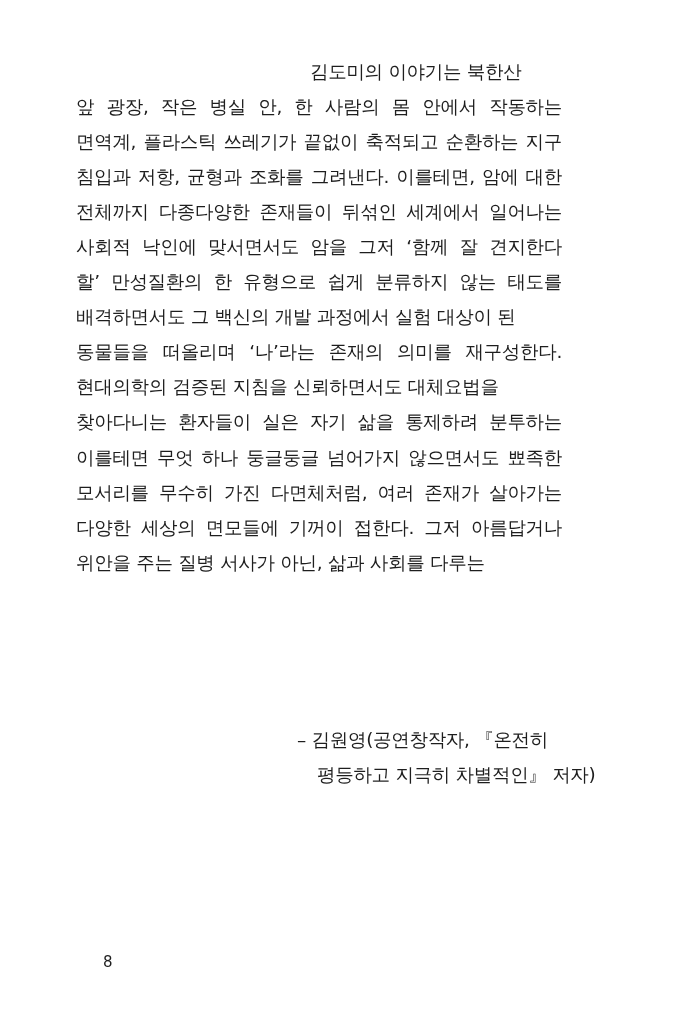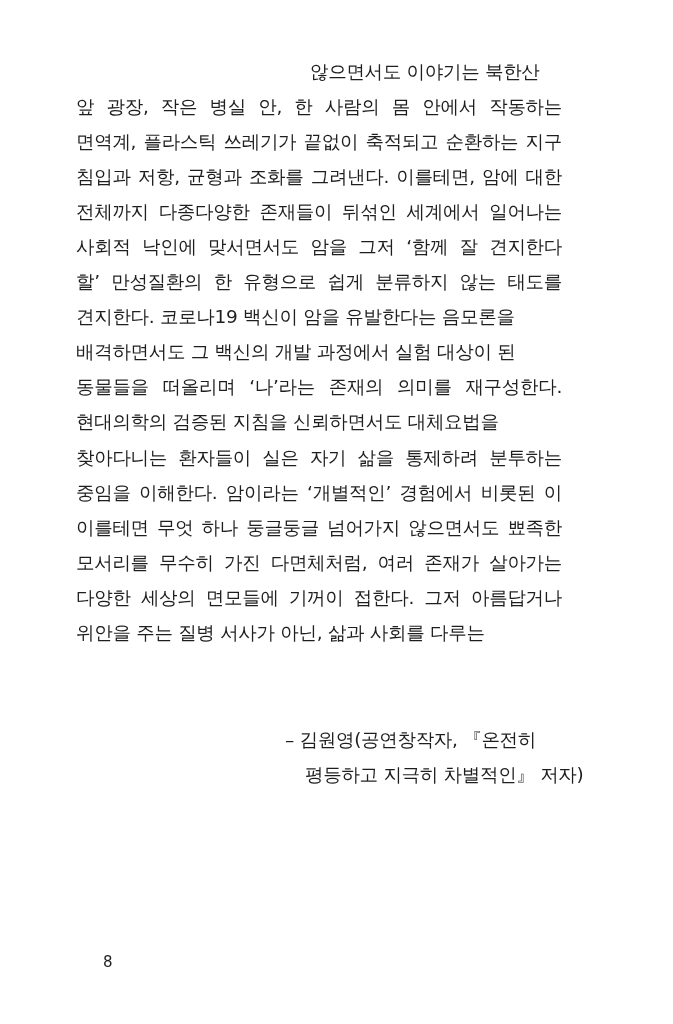--- a/index.html
+++ b/index.html
@@ -44,52 +44,51 @@
     }
     .attribution {
       position: absolute;
       left: 285px;
       top: 722px;
       width: 300px;
     }
     .attribution .line {
       height: 35px;
       line-height: 35px;
+      margin-left: 12px;
     }
     .attribution .line.indent {
       padding-left: 20px;
     }
     .page-number {
       position: absolute;
       left: 103px;
       top: 952px;
       font-size: 15px;
       line-height: 20px;
       color: #1e1e1e;
     }
   </style>
 </head>
 <body>
 
 <div class="page">
 
   <div class="body-text">
-    <span class="line first">않으면서도 이야기는 북한산</span>
+    <span class="line first">김도미의 이야기는 북한산</span>
     <span class="line justify">앞 광장, 작은 병실 안, 한 사람의 몸 안에서 작동하는</span>
     <span class="line justify">면역계, 플라스틱 쓰레기가 끝없이 축적되고 순환하는 지구</span>
     <span class="line justify">침입과 저항, 균형과 조화를 그려낸다. 이를테면, 암에 대한</span>
     <span class="line justify">전체까지 다종다양한 존재들이 뒤섞인 세계에서 일어나는</span>
     <span class="line justify">사회적 낙인에 맞서면서도 암을 그저 ‘함께 잘 견지한다</span>
     <span class="line justify">할’ 만성질환의 한 유형으로 쉽게 분류하지 않는 태도를</span>
-    <span class="line">견지한다. 코로나19 백신이 암을 유발한다는 음모론을</span>
     <span class="line">배격하면서도 그 백신의 개발 과정에서 실험 대상이 된</span>
     <span class="line justify">동물들을 떠올리며 ‘나’라는 존재의 의미를 재구성한다.</span>
     <span class="line">현대의학의 검증된 지침을 신뢰하면서도 대체요법을</span>
     <span class="line justify">찾아다니는 환자들이 실은 자기 삶을 통제하려 분투하는</span>
-    <span class="line justify">중임을 이해한다. 암이라는 ‘개별적인’ 경험에서 비롯된 이</span>
     <span class="line justify">이를테면 무엇 하나 둥글둥글 넘어가지 않으면서도 뾰족한</span>
     <span class="line justify">모서리를 무수히 가진 다면체처럼, 여러 존재가 살아가는</span>
     <span class="line justify">다양한 세상의 면모들에 기꺼이 접한다. 그저 아름답거나</span>
     <span class="line">위안을 주는 질병 서사가 아닌, 삶과 사회를 다루는</span>
   </div>
 
   <div class="attribution">
     <span class="line">– 김원영(공연창작자, 『온전히</span>
     <span class="line indent">평등하고 지극히 차별적인』 저자)</span>
   </div>

